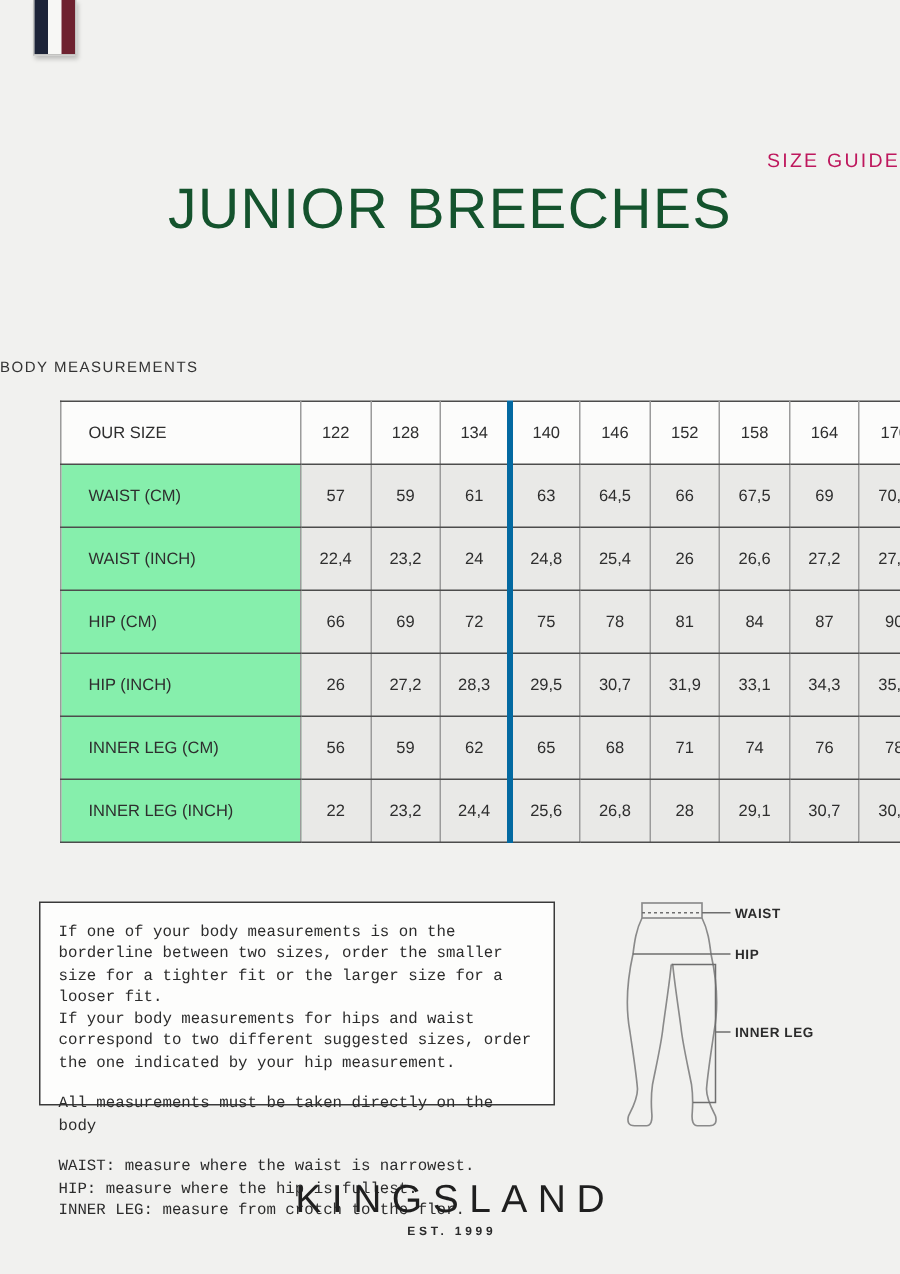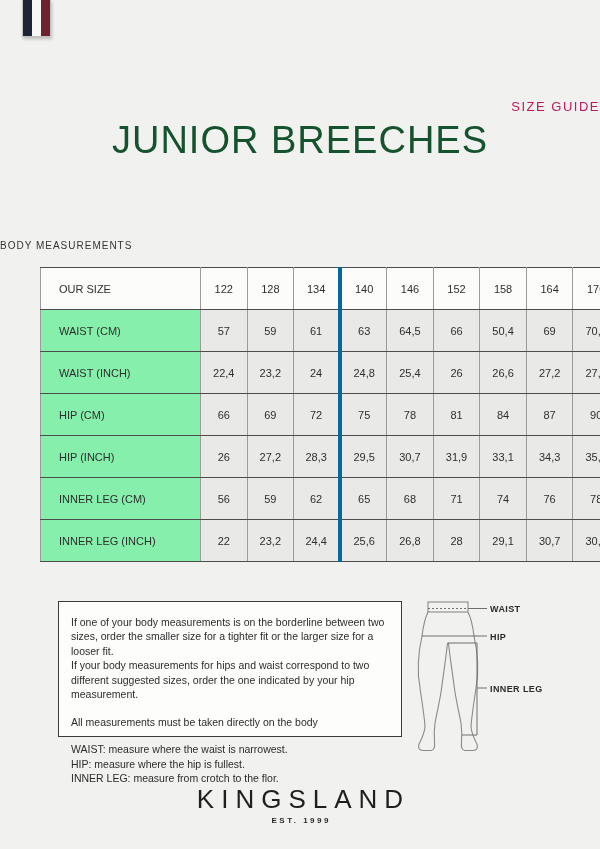--- a/index.html
+++ b/index.html
@@ -60,27 +60,27 @@
     padding:0;
   }
   table.size-table tr.head-row td{background:#fcfcfb;}
   table.size-table td.label-cell{
     background:#86efac;text-align:left;padding-left:18px;
   }
   table.size-table td.thick-right{border-right:4px solid #0369a1;}
 
   
   .notes-box{
-    position:absolute;left:58px;top:601px;
+    position:absolute;left:26px;top:601px;
     width:344px;height:136px;
     background:#fdfdfc;
     border:1px solid #3a3a3a;
     box-sizing:border-box;
     padding:13px 12px 0 12px;
-    font-size:10.5px;line-height:1.38;color:#2c2c2c;
+    font-size:10.5px;line-height:1.38;color:#2c2c2c;font-family:Liberation Mono, monospace;
   }
   .notes-box .para{white-space:pre-line;margin:0 0 13px 0;}
 
   
   .diagram{position:absolute;left:402px;top:592px;width:178px;height:205px;}
   .diagram svg{display:block;}
   .diagram text{
     font-family:"Liberation Sans", sans-serif;
     font-size:9px;font-weight:bold;letter-spacing:.4px;fill:#2b2b2b;
   }
@@ -142,21 +142,21 @@
           <td>170</td>
         </tr>
         <tr class="data-row">
           <td class="label-cell">WAIST (CM)</td>
           <td>57</td>
           <td>59</td>
           <td class="thick-right">61</td>
           <td>63</td>
           <td>64,5</td>
           <td>66</td>
-          <td>50,4</td>
+          <td>67,5</td>
           <td>69</td>
           <td>70,5</td>
         </tr>
         <tr class="data-row">
           <td class="label-cell">WAIST (INCH)</td>
           <td>22,4</td>
           <td>23,2</td>
           <td class="thick-right">24</td>
           <td>24,8</td>
           <td>25,4</td>

